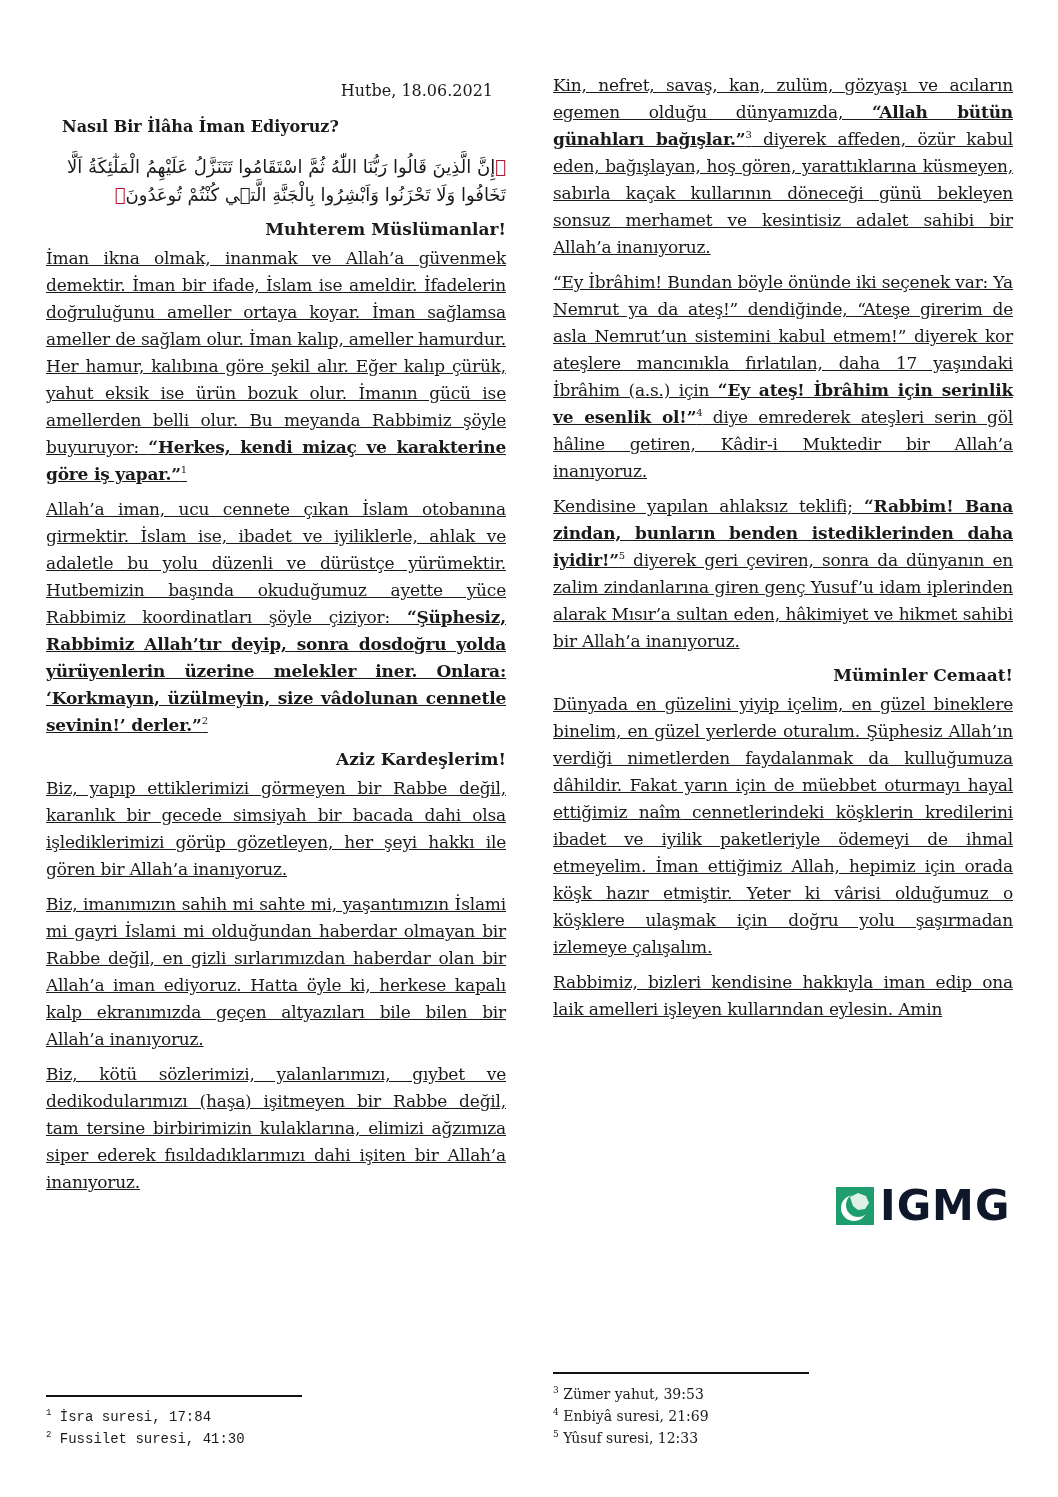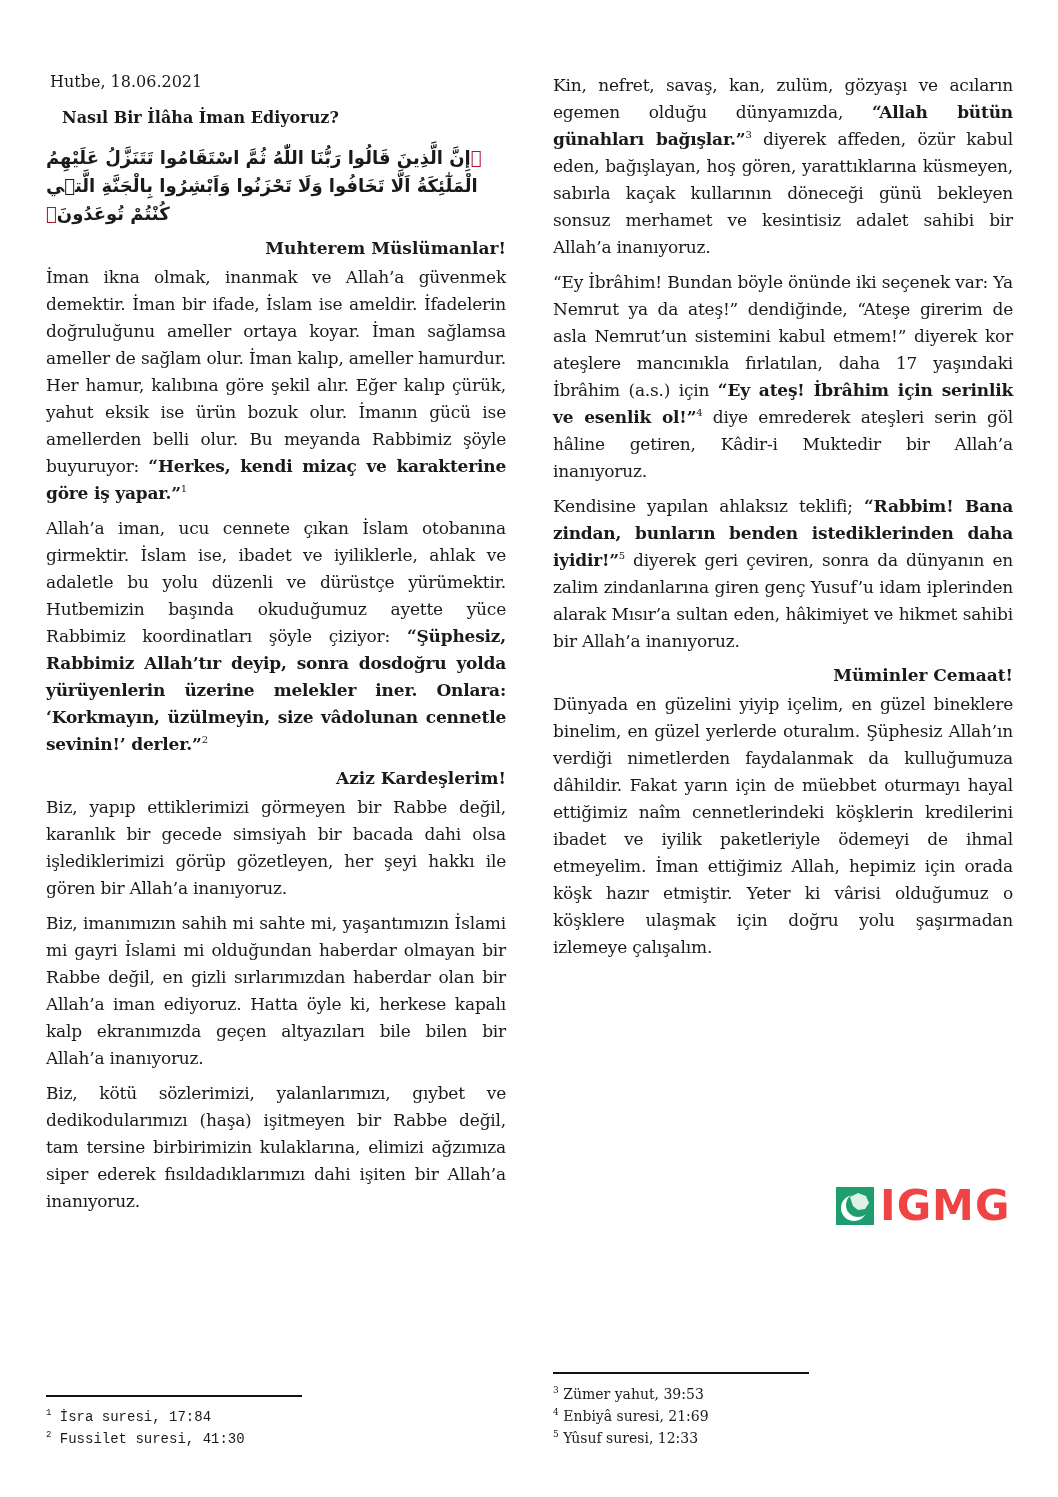--- a/index.html
+++ b/index.html
@@ -1,40 +1,40 @@
 <!DOCTYPE html>
 <html><head>
 <meta charset="utf-8">
 <style>
   html, body { margin: 0; padding: 0; background: #ffffff; }
   body { width: 1058px; height: 1497px; position: relative; overflow: hidden;
          font-family: "DejaVu Serif", serif; color: #1a1a1a; }
   .col { position: absolute; top: 68px; width: 460px; }
   .col-left { left: 46px; }
   .col-right { left: 553px; top: 72px; }
-  .meta { font-size: 16px; line-height: 20px; margin: 4px; }
+  .meta { font-size: 16px; line-height: 20px; margin: 13px; text-align: right; }
   .title { font-size: 16px; line-height: 20px; font-weight: bold; margin: 16px; }
-  .verse { direction: rtl; text-align: left; font-family: "DejaVu Sans", sans-serif;
-           font-weight: bold; font-size: 18px; line-height: 28px; margin: 4px 0 4px 0; color: #1a1a1a; }
+  .verse { direction: rtl; text-align: right; font-family: "DejaVu Sans", sans-serif;
+           font-weight: normal; font-size: 18px; line-height: 28px; margin: 4px 0 4px 0; color: #1a1a1a; }
   .bracket { color: #b0122a; }
   h2 { font-size: 17px; line-height: 24px; font-weight: bold; margin: 8px 0 4px 0; text-align: right; }
-  p.body { font-size: 17px; line-height: 27px; text-align: justify; margin: 0 0 8px 0; letter-spacing: -0.2px; }
+  p.body { font-size: 17px; line-height: 27px; text-align: justify; margin: 0 0 8px 0; letter-spacing: -0.2px; text-decoration: underline; }
   b.q { font-weight: bold; }
   sup { font-size: 10px; line-height: 0; }
   .fn-rule { position: absolute; height: 2px; background: #111; width: 256px; }
   .fn-rule.l { left: 46px; top: 1395px; }
   .fn-rule.r { left: 553px; top: 1372px; }
   .fn { position: absolute; font-size: 14px; line-height: 22px; }
   .fn.l { left: 46px; top: 1406px; font-family: Liberation Mono, monospace; }
   .fn.r { left: 553px; top: 1383px; }
   .fn div sup { font-size: 9px; }
   .logo { position: absolute; left: 836px; top: 1187px; width: 178px; height: 38px; display: flex; align-items: center; }
   .logo-mark { width: 38px; height: 38px; background: #1e9e6e; position: relative; }
   .logo-text { font-family: "DejaVu Sans", sans-serif; font-weight: bold; font-size: 42px; letter-spacing: 1px;
-               color: #ef4444; margin-left: 6px; line-height: 38px; text-align: center; }
+               color: #0f172a; margin-left: 6px; line-height: 38px; text-align: center; }
 </style>
 </head>
 <body>
 
 <div class="col col-left">
   <p class="meta">Hutbe, 18.06.2021</p>
   <p class="title">Nasıl Bir İlâha İman Ediyoruz?</p>
   <div class="verse">
     <span class="bracket">﴿</span><span>إِنَّ الَّذِينَ قَالُوا رَبُّنَا اللّٰهُ ثُمَّ اسْتَقَامُوا تَتَنَزَّلُ عَلَيْهِمُ الْمَلٰٓئِكَةُ اَلَّا تَخَافُوا وَلَا تَحْزَنُوا وَاَبْشِرُوا بِالْجَنَّةِ الَّت۪ي كُنْتُمْ تُوعَدُونَ</span><span class="bracket">﴾</span>
   </div>
@@ -52,20 +52,21 @@
 
 <div class="col col-right">
   <p class="body"><span>Kin, nefret, savaş, kan, zulüm, gözyaşı ve acıların egemen olduğu dünyamızda, </span><b class="q">“Allah bütün günahları bağışlar.”</b><sup>3</sup><span> diyerek affeden, özür kabul eden, bağışlayan, hoş gören, yarattıklarına küsmeyen, sabırla kaçak kullarının döneceği günü bekleyen sonsuz merhamet ve kesintisiz adalet sahibi bir Allah’a inanıyoruz.</span></p>
 
   <p class="body"><span>“Ey İbrâhim! Bundan böyle önünde iki seçenek var: Ya Nemrut ya da ateş!” dendiğinde, “Ateşe girerim de asla Nemrut’un sistemini kabul etmem!” diyerek kor ateşlere mancınıkla fırlatılan, daha 17 yaşındaki İbrâhim (a.s.) için </span><b class="q">“Ey ateş! İbrâhim için serinlik ve esenlik ol!”</b><sup>4</sup><span> diye emrederek ateşleri serin göl hâline getiren, Kâdir-i Muktedir bir Allah’a inanıyoruz.</span></p>
 
   <p class="body"><span>Kendisine yapılan ahlaksız teklifi; </span><b class="q">“Rabbim! Bana zindan, bunların benden istediklerinden daha iyidir!”</b><sup>5</sup><span> diyerek geri çeviren, sonra da dünyanın en zalim zindanlarına giren genç Yusuf’u idam iplerinden alarak Mısır’a sultan eden, hâkimiyet ve hikmet sahibi bir Allah’a inanıyoruz.</span></p>
 
   <h2>Müminler Cemaat!</h2>
   <p class="body">Dünyada en güzelini yiyip içelim, en güzel bineklere binelim, en güzel yerlerde oturalım. Şüphesiz Allah’ın verdiği nimetlerden faydalanmak da kulluğumuza dâhildir. Fakat yarın için de müebbet oturmayı hayal ettiğimiz naîm cennetlerindeki köşklerin kredilerini ibadet ve iyilik paketleriyle ödemeyi de ihmal etmeyelim. İman ettiğimiz Allah, hepimiz için orada köşk hazır etmiştir. Yeter ki vârisi olduğumuz o köşklere ulaşmak için doğru yolu şaşırmadan izlemeye çalışalım.</p>
+  <p class="body">Rabbimiz, bizleri kendisine hakkıyla iman edip ona laik amelleri işleyen kullarından eylesin. Amin</p>
 </div>
 
 <div class="logo">
   <div class="logo-mark">
     <svg width="38" height="38" viewBox="0 0 38 38">
       <rect width="38" height="38" fill="#1e9e6e"></rect>
       <circle cx="18" cy="21" r="13" fill="#ffffff"></circle>
       <circle cx="22" cy="18" r="12" fill="#1e9e6e"></circle>
       <path d="M14 10 L22 6 L30 9 L33 16 L29 22 L22 23 L17 19 Z" fill="#ffffff" opacity="0.85"></path>
     </svg>

